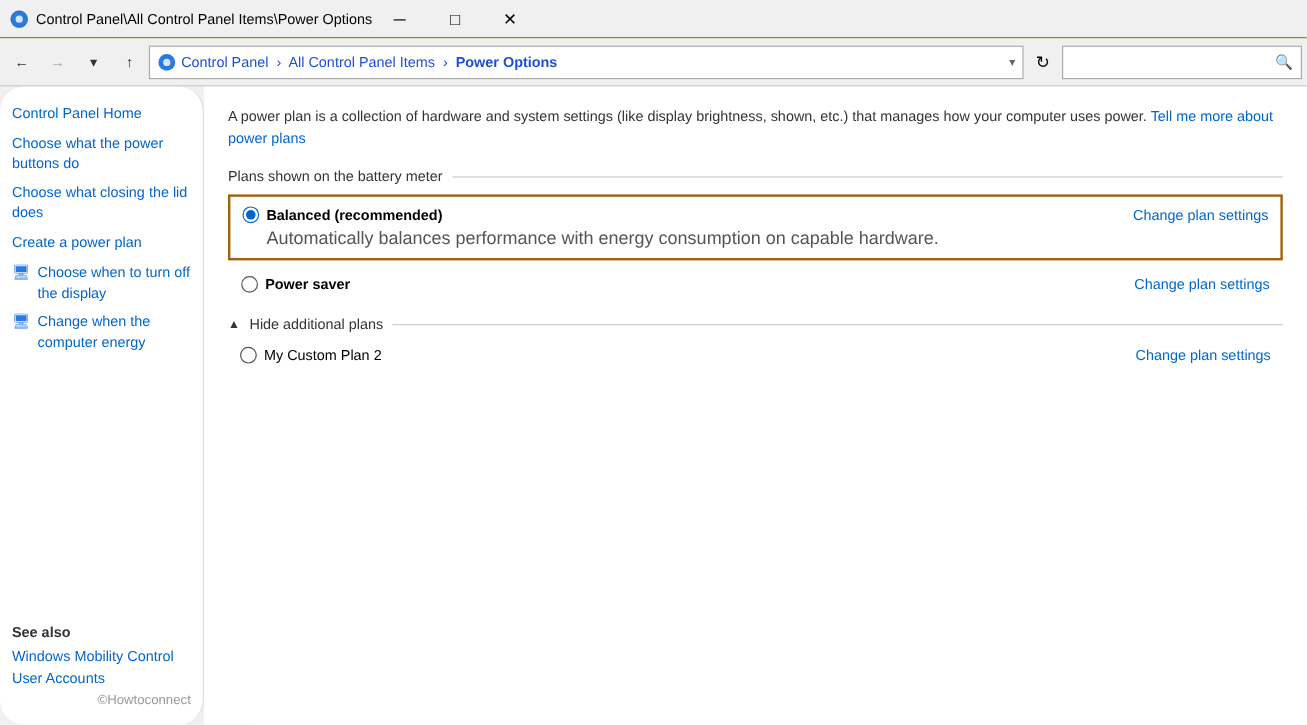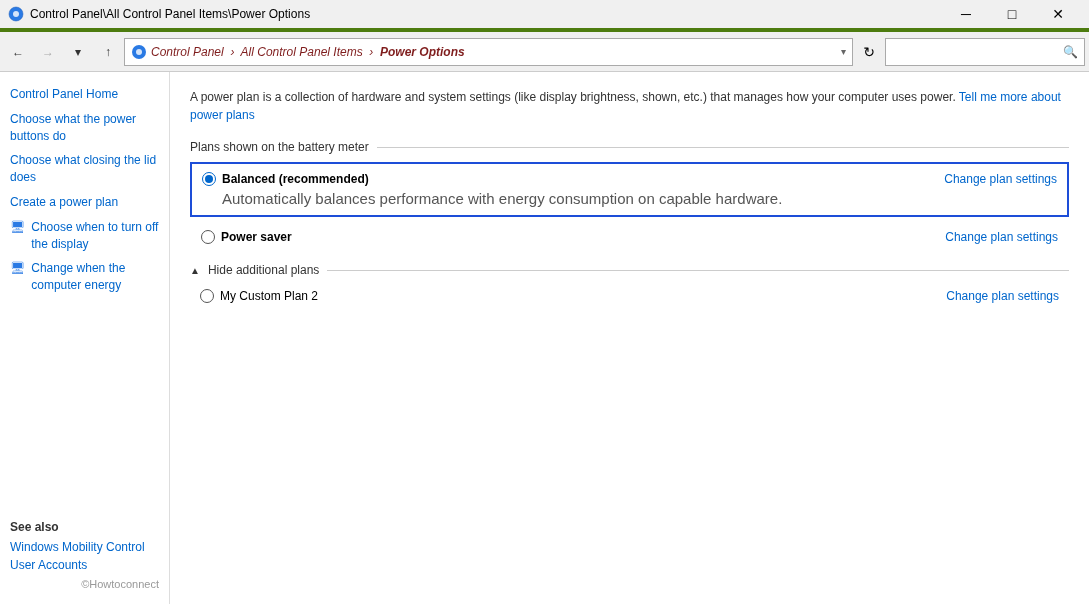--- a/index.html
+++ b/index.html
@@ -14,22 +14,21 @@
       flex-direction: column;
     }
 
     
     .title-bar {
       background: #f0f0f0;
       height: 32px;
       display: flex;
       align-items: center;
       padding: 0 8px;
-      justify-content: space-between;
-      border-bottom: 4px solid #4d7c0f;
+      border-bottom: 1px solid #4d7c0f;
       flex-shrink: 0;
     }
     .title-bar-left {
       display: flex;
       align-items: center;
       gap: 6px;
     }
     .title-bar-icon {
       width: 16px;
       height: 16px;
@@ -89,23 +88,22 @@
       padding: 0 6px;
       gap: 4px;
     }
     .address-icon {
       width: 16px;
       height: 16px;
       flex-shrink: 0;
     }
     .address-path {
       font-size: 12px;
-      color: #7f1d1d;
-      flex: 1;
-      font-style: italic;
+      color: #1d4ed8;
+      flex: 1;
     }
     .address-path span { color: #333; }
     .address-chevron {
       font-size: 10px;
       color: #666;
       cursor: pointer;
     }
     .refresh-btn {
       width: 28px;
       height: 28px;
@@ -144,20 +142,21 @@
 
     
     .sidebar {
       width: 170px;
       background: white;
       border-right: 1px solid #ddd;
       padding: 10px 0;
       flex-shrink: 0;
       display: flex;
       flex-direction: column;
+      border-radius: 21px;
     }
     .sidebar-nav {
       flex: 1;
     }
     .sidebar-link {
       display: flex;
       align-items: flex-start;
       padding: 4px 10px;
       color: #0066cc;
       cursor: pointer;
@@ -232,21 +231,21 @@
     
     .plan-item {
       border: 1px solid transparent;
       padding: 8px 10px;
       margin-bottom: 4px;
       display: flex;
       justify-content: space-between;
       align-items: flex-start;
     }
     .plan-item.selected {
-      border: 2px solid #1d4ed8;
+      border: 2px solid #a16207;
       background: #fff;
       gap: 48px;
     }
     .plan-left {
       display: flex;
       flex-direction: column;
       gap: 4px;
     }
     .plan-radio-row {
       display: flex;

